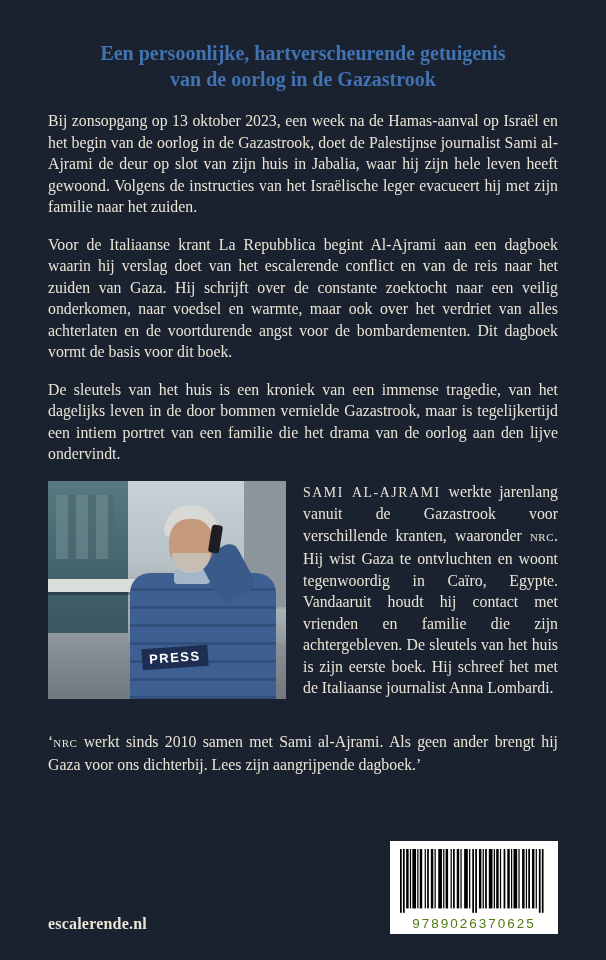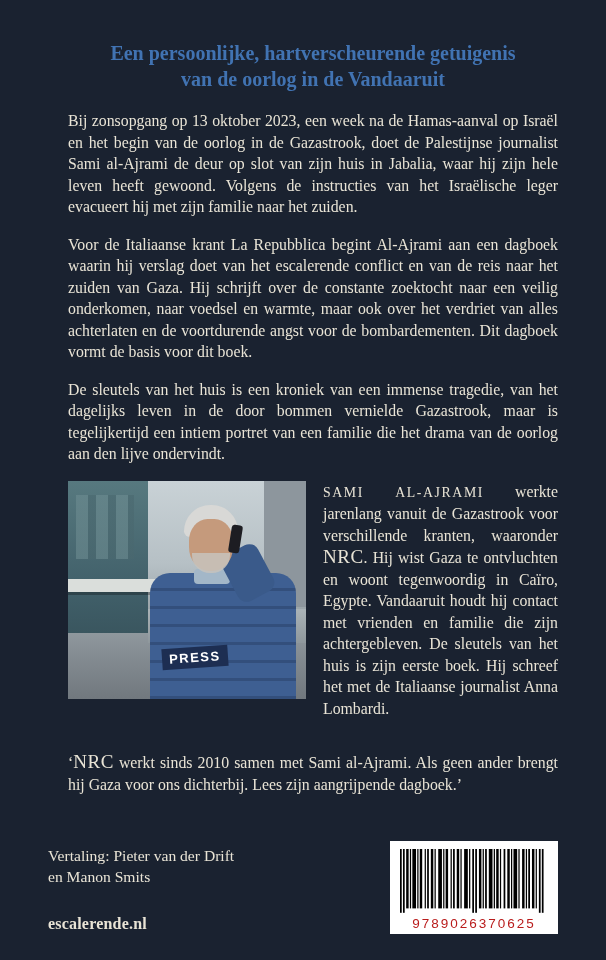--- a/index.html
+++ b/index.html
@@ -4,41 +4,41 @@
 <style>
   * { margin:0; padding:0; box-sizing:border-box; }
   html,body { background:#0e141f; }
   .cover {
     position:relative;
     width:606px; height:960px;
     margin:0 auto;
     background:#1a2230;
     color:#e9e4d6;
     font-family:"Liberation Serif", serif;
-    padding:34px 48px 26px 68px;
+    padding:34px 48px 26px 48px;
     overflow:hidden;
   }
   .title {
     margin-top:6px;
     text-align:center;
     color:#4173b2;
     font-size:20px;
     font-weight:700;
     line-height:26px;
     margin-bottom:18px;
   }
   .title .tl { display:block; }
   p.body {
     font-size:15.8px;
     line-height:21.5px;
     text-align:justify;
     margin-bottom:16px;
   }
   .it { }
-  .sc { font-size:19px; letter-spacing:0.5px; }
+  .sc { font-size:11px; letter-spacing:0.5px; }
   .name-sc { font-size:13.8px; letter-spacing:1.6px; }
 
   .bio-row {
     display:flex;
     gap:17px;
     margin-top:4px;
     margin-bottom:16px;
   }
   .bio-text {
     flex:1;
@@ -100,35 +100,35 @@
   .translation span { display:block; }
   .publisher { margin-top:26px; font-weight:700; font-size:16px; letter-spacing:0.2px; }
   .barcode-box {
     background:#ffffff;
     width:168px;
     padding:8px 10px 3px 10px;
   }
   .barcode-box svg { display:block; width:148px; height:66px; }
   .barcode-number {
     text-align:center;
-    color:#b91c1c;
+    color:#4d7c0f;
     font-family:"Liberation Sans", sans-serif;
     font-size:13.5px;
     letter-spacing:2px;
     padding-top:1px;
   }
 </style>
 </head>
 <body>
 
 <div class="cover">
 
   <h1 class="title">
       <span class="tl">Een persoonlijke, hartverscheurende getuigenis</span>
-      <span class="tl">van de oorlog in de Vandaaruit</span>
+      <span class="tl">van de oorlog in de Gazastrook</span>
     </h1>
 
   <p class="body"><span>Bij zonsopgang op 13 oktober 2023, een week na de Hamas-aanval op Israël en het begin van de oorlog in de Gazastrook, doet de Palestijnse journalist Sami al-Ajrami de deur op slot van zijn huis in Jabalia, waar hij zijn hele leven heeft gewoond. Volgens de instructies van het Israëlische leger evacueert hij met zijn familie naar het zuiden.</span></p>
 
   <p class="body"><span>Voor de Italiaanse krant </span><span class="it">La Repubblica</span><span> begint Al-Ajrami aan een dagboek waarin hij verslag doet van het escalerende conflict en van de reis naar het zuiden van Gaza. Hij schrijft over de constante zoektocht naar een veilig onderkomen, naar voedsel en warmte, maar ook over het verdriet van alles achterlaten en de voortdurende angst voor de bombardementen. Dit dagboek vormt de basis voor dit boek.</span></p>
 
   <p class="body"><span class="it">De sleutels van het huis</span><span> is een kroniek van een immense tragedie, van het dagelijks leven in de door bommen vernielde Gazastrook, maar is tegelijkertijd een intiem portret van een familie die het drama van de oorlog aan den lijve ondervindt.</span></p>
 
   <div class="bio-row">
     <div class="photo">
@@ -147,24 +147,20 @@
     </div>
     <p class="body bio-text"><span class="name-sc">SAMI AL-AJRAMI</span><span> werkte jarenlang vanuit de Gazastrook voor verschillende kranten, waaronder </span><span class="sc it">NRC</span><span>. Hij wist Gaza te ontvluchten en woont tegenwoordig in Caïro, Egypte. Vandaaruit houdt hij contact met vrienden en familie die zijn achtergebleven. </span><span class="it">De sleutels van het huis</span><span> is zijn eerste boek. Hij schreef het met de Italiaanse journalist Anna Lombardi.</span></p>
   </div>
 
   <div class="quote-block">
     <p class="body it"><span>‘</span><span class="sc">NRC</span><span> werkt sinds 2010 samen met Sami al-Ajrami. Als geen ander brengt hij Gaza voor ons dichterbij. Lees zijn aangrijpende dagboek.’</span></p>
   </div>
 
   <div class="footer">
     <div class="footer-left">
-      <div class="translation">
-          <span>Vertaling: Pieter van der Drift</span>
-          <span>en Manon Smits</span>
-        </div>
       <div class="publisher">escalerende.nl</div>
     </div>
     <div class="barcode-box">
       <svg viewBox="0 0 120 60" preserveAspectRatio="none">
         <rect x="0" y="0" width="1.4" height="58" fill="#000"></rect>
         <rect x="2.4" y="0" width="1.4" height="58" fill="#000"></rect>
         <rect x="5" y="0" width="2" height="54" fill="#000"></rect>
         <rect x="8" y="0" width="1" height="54" fill="#000"></rect>
         <rect x="10" y="0" width="3" height="54" fill="#000"></rect>
         <rect x="14" y="0" width="1" height="54" fill="#000"></rect>

